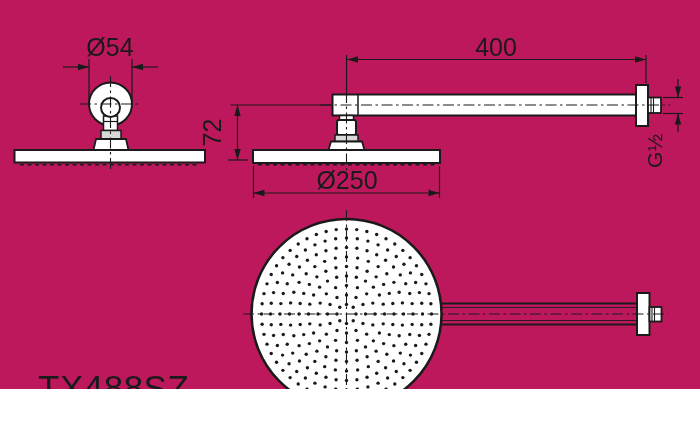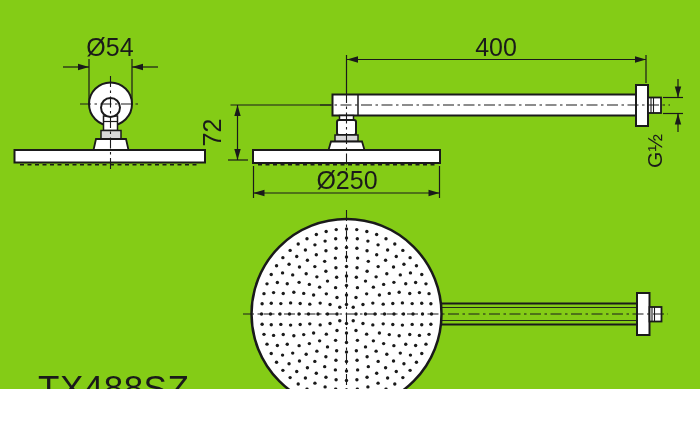--- a/index.html
+++ b/index.html
@@ -1,19 +1,19 @@
 <!DOCTYPE html>
 <html><head>
 <meta charset="utf-8">
 <style>
   html, body { margin: 0; padding: 0; background: #ffffff; }
   .canvas {
     position: relative;
     width: 700px; height: 389px;
-    background: #84cc16;
+    background: #be185d;
     font-family: "Liberation Sans", sans-serif;
     overflow: hidden;
   }
   svg text {
     font-family: "Liberation Sans", sans-serif;
     fill: #1a1a1a;
   }
   .dim-text { font-size: 25px; }
   .thread-text { font-size: 21px; }
   .model-text { font-size: 35px; letter-spacing: 0.5px; }

